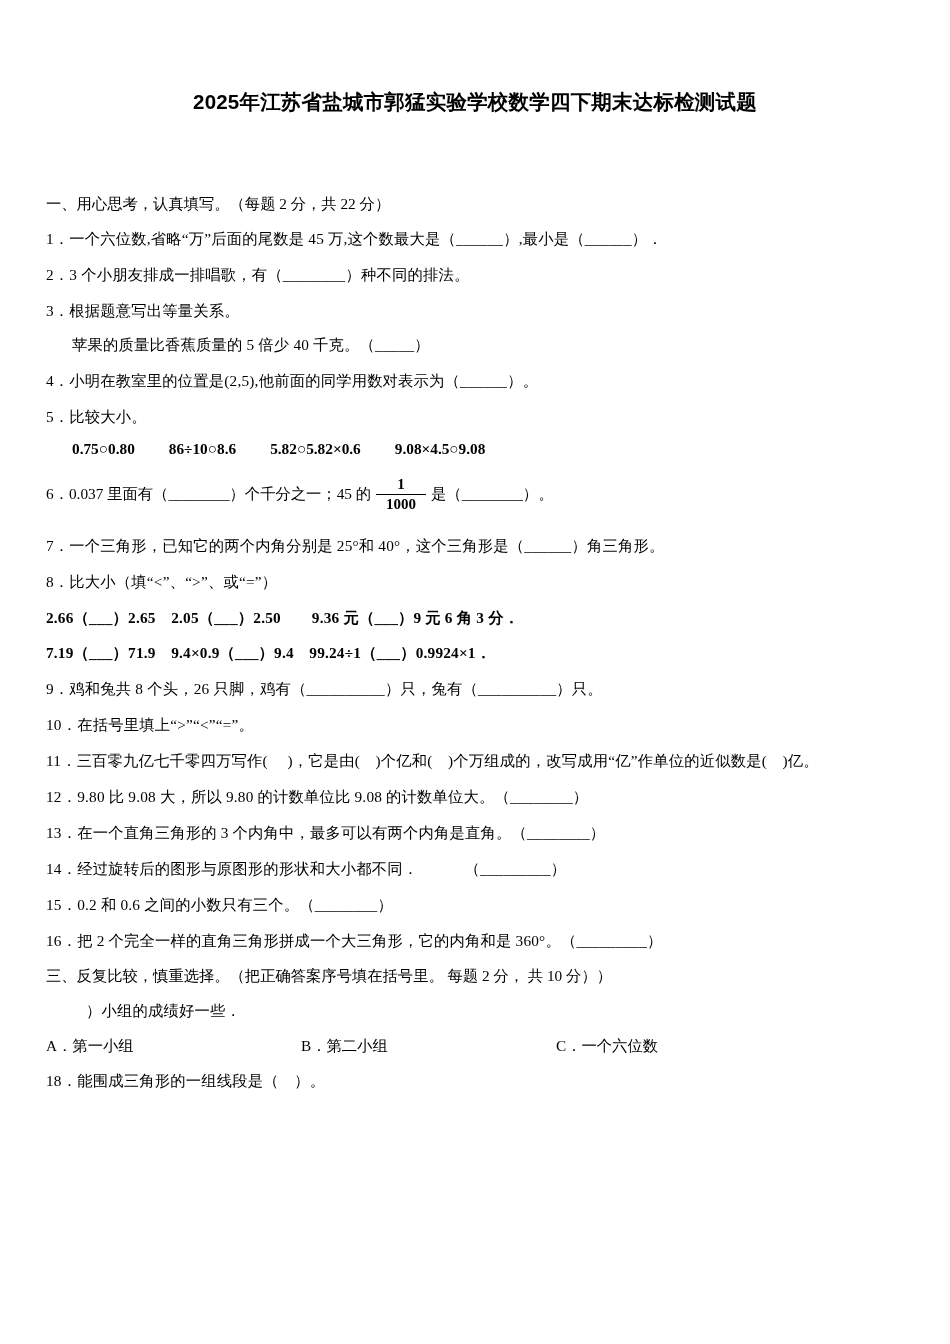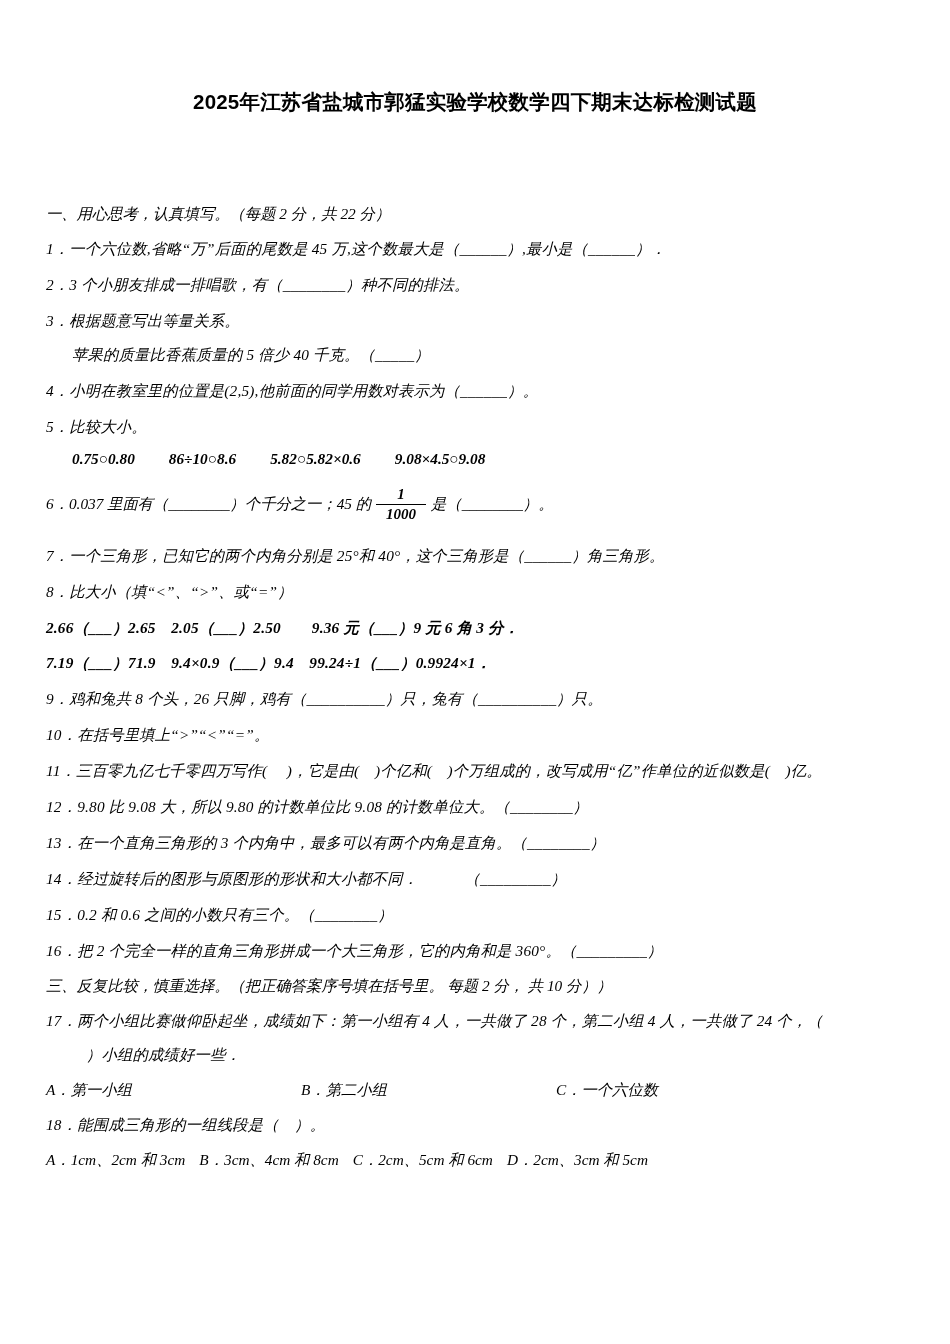--- a/index.html
+++ b/index.html
@@ -28,24 +28,23 @@
     left: 0;
     width: 950px;
     text-align: center;
     font-size: 20.5px;
     font-weight: bold;
     font-family: "Liberation Sans", "DejaVu Sans", sans-serif;
     letter-spacing: 0.2px;
   }
   .content {
     position: absolute;
-    top: 204px;
+    top: 194px;
     left: 46px;
     width: 860px;
-    font-style: italic;
   }
   .line {
     font-size: 15.3px;
     line-height: 1.5;
     margin: 0 0 13px 0;
     letter-spacing: 0.2px;
   }
   .line.tight { margin-bottom: 11px; }
   .bold { font-weight: bold; }
   .indent { padding-left: 26px; }
@@ -149,30 +148,26 @@
     <div class="line">13．在一个直角三角形的 3 个内角中，最多可以有两个内角是直角。（________）</div>
 
     <div class="line">14．经过旋转后的图形与原图形的形状和大小都不同．　　　（_________）</div>
 
     <div class="line">15．0.2 和 0.6 之间的小数只有三个。（________）</div>
 
     <div class="line">16．把 2 个完全一样的直角三角形拼成一个大三角形，它的内角和是 360°。（_________）</div>
 
     <div class="sec-head">三、反复比较，慎重选择。（把正确答案序号填在括号里。 每题 2 分， 共 10 分））</div>
 
-    <div class="line tight">17．两个小组比赛做仰卧起坐，成绩如下：第一小组有 4 人，一共做了 28 个，第二小组 4 人，一共做了 24 个，（</div>
 
     <div class="line indent2">）小组的成绩好一些．</div>
 
     <div class="choices">
       <span class="opt">A．第一小组</span>
       <span class="opt">B．第二小组</span>
       <span class="opt">C．一个六位数</span>
     </div>
 
     <div class="line">18．能围成三角形的一组线段是（　）。</div>
 
-    <div class="opts-inline">
-      <span class="o">A．1cm、2cm 和 3cm</span><span class="o">B．3cm、4cm 和 8cm</span><span class="o">C．2cm、5cm 和 6cm</span><span class="o">D．2cm、3cm 和 5cm</span>
-    </div>
 
   </div>
 </div>
 
 </body></html>

